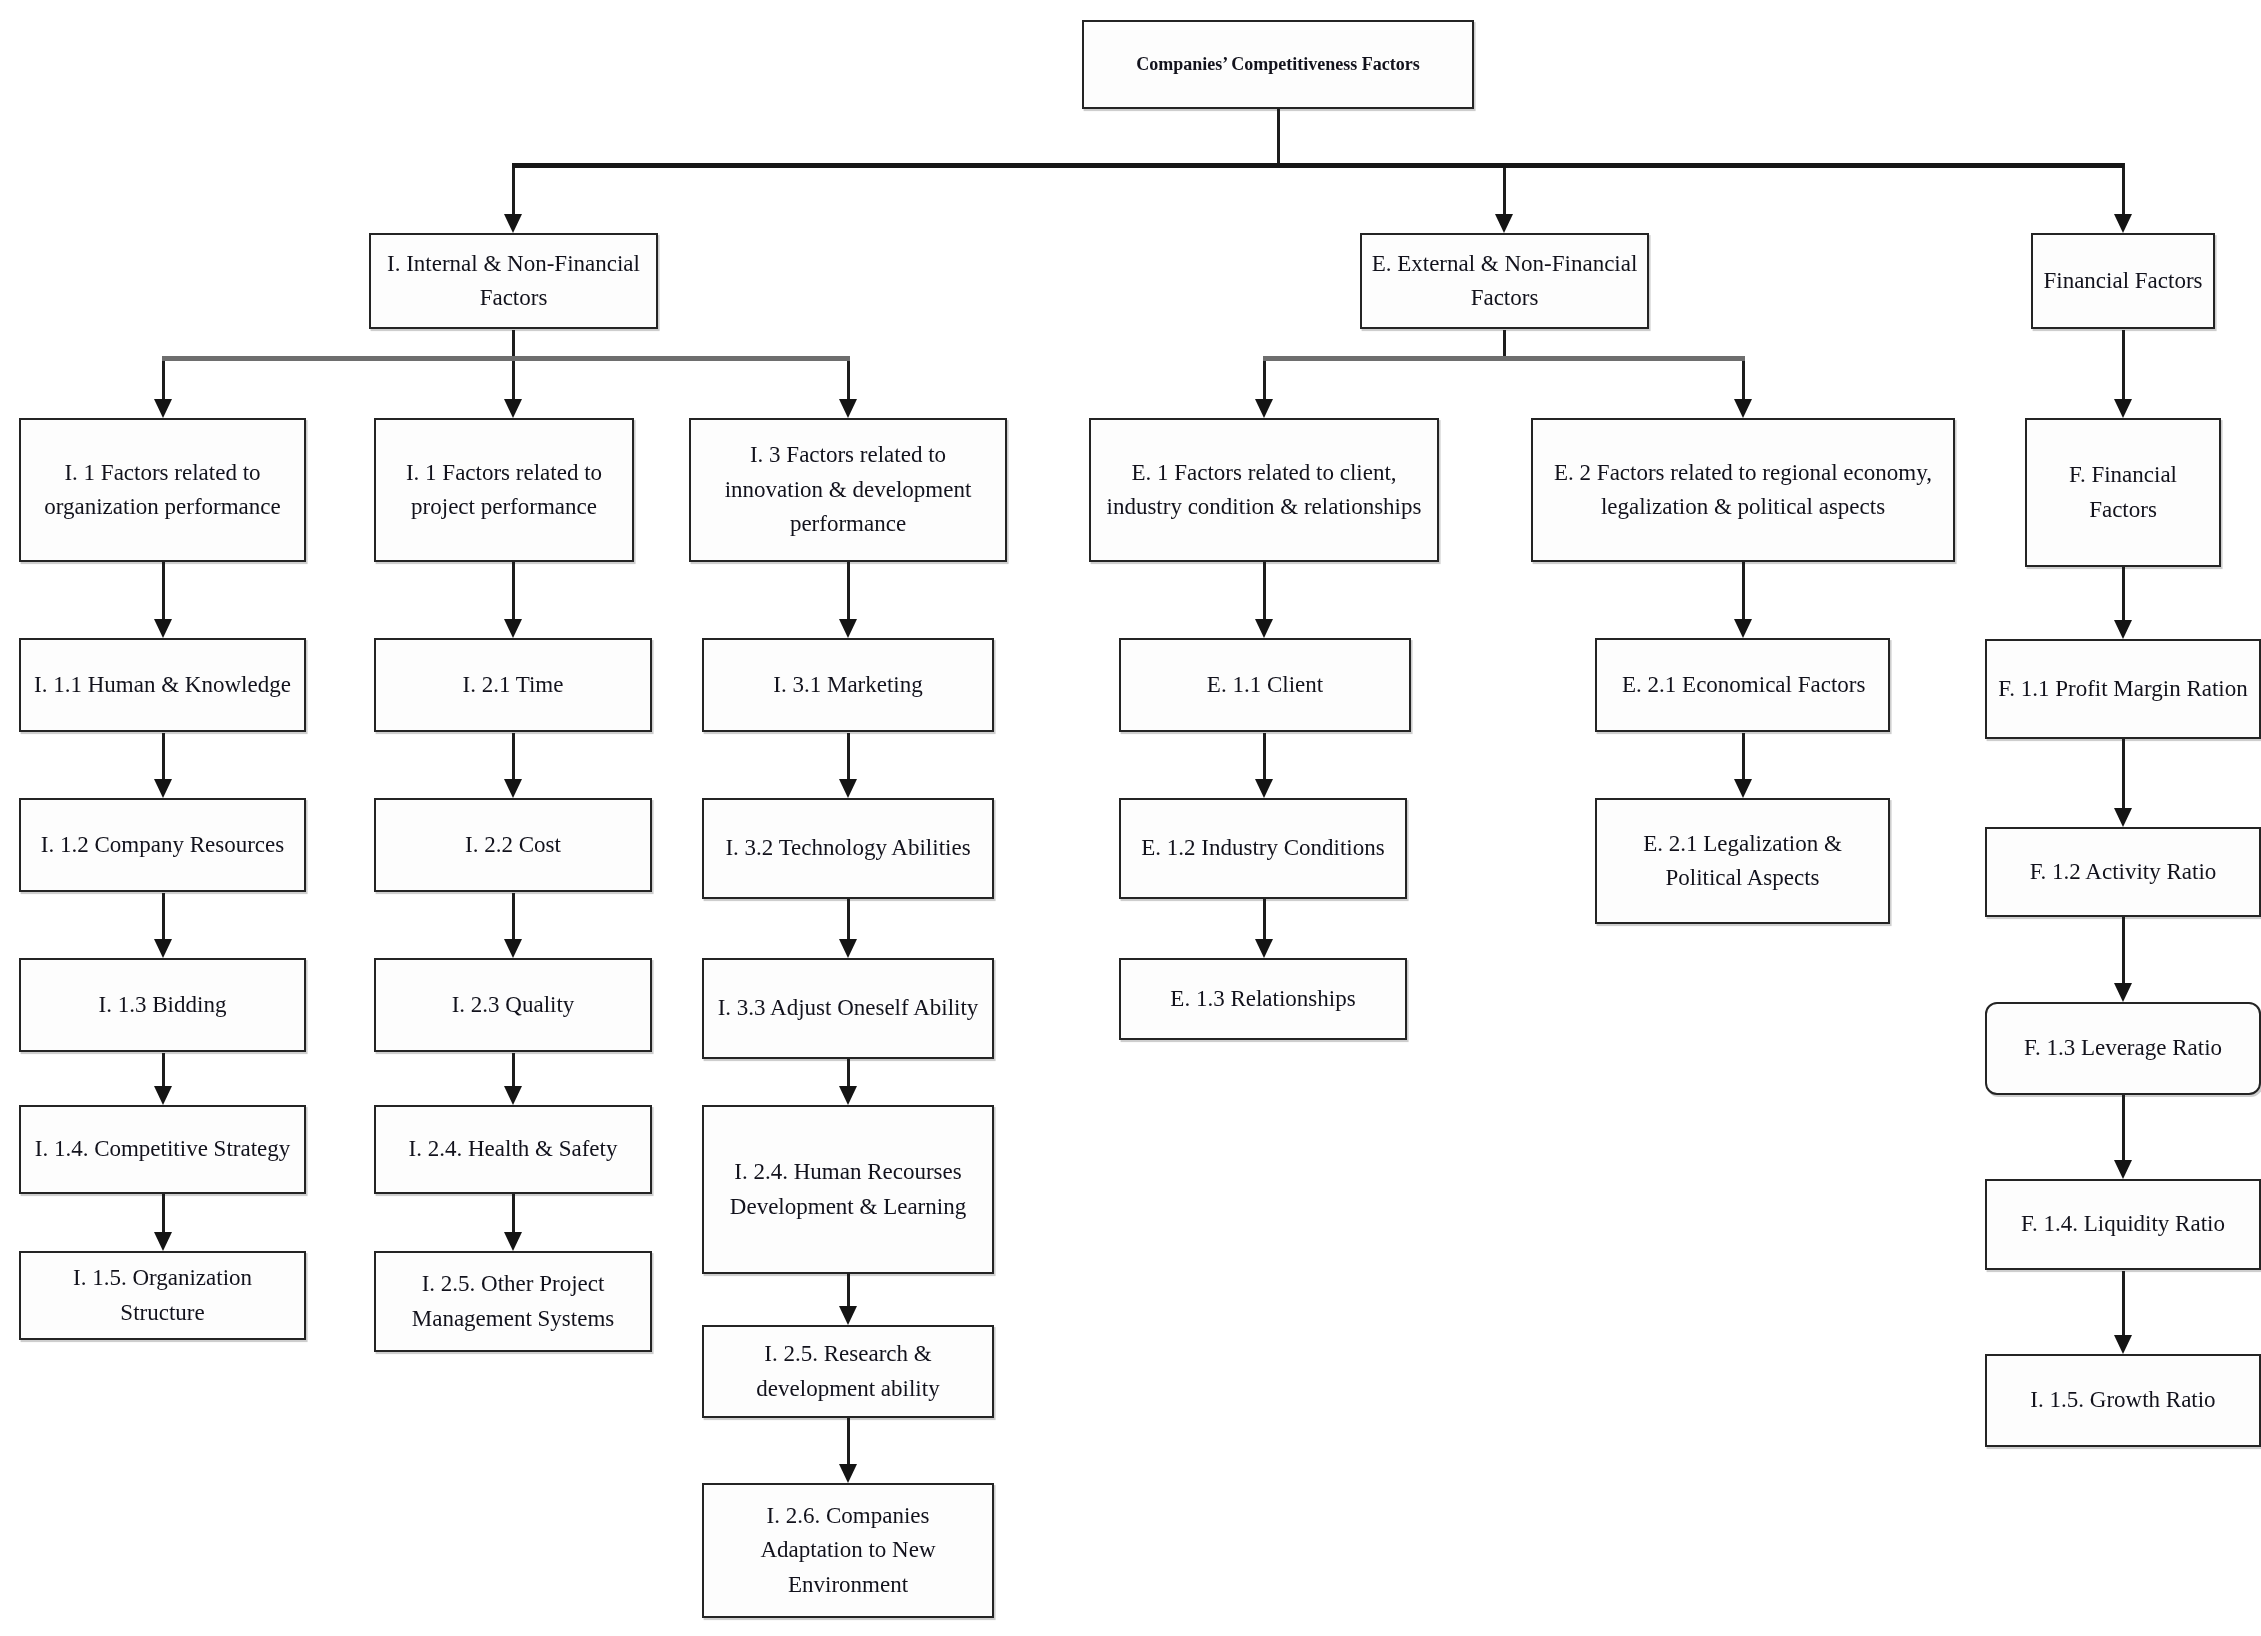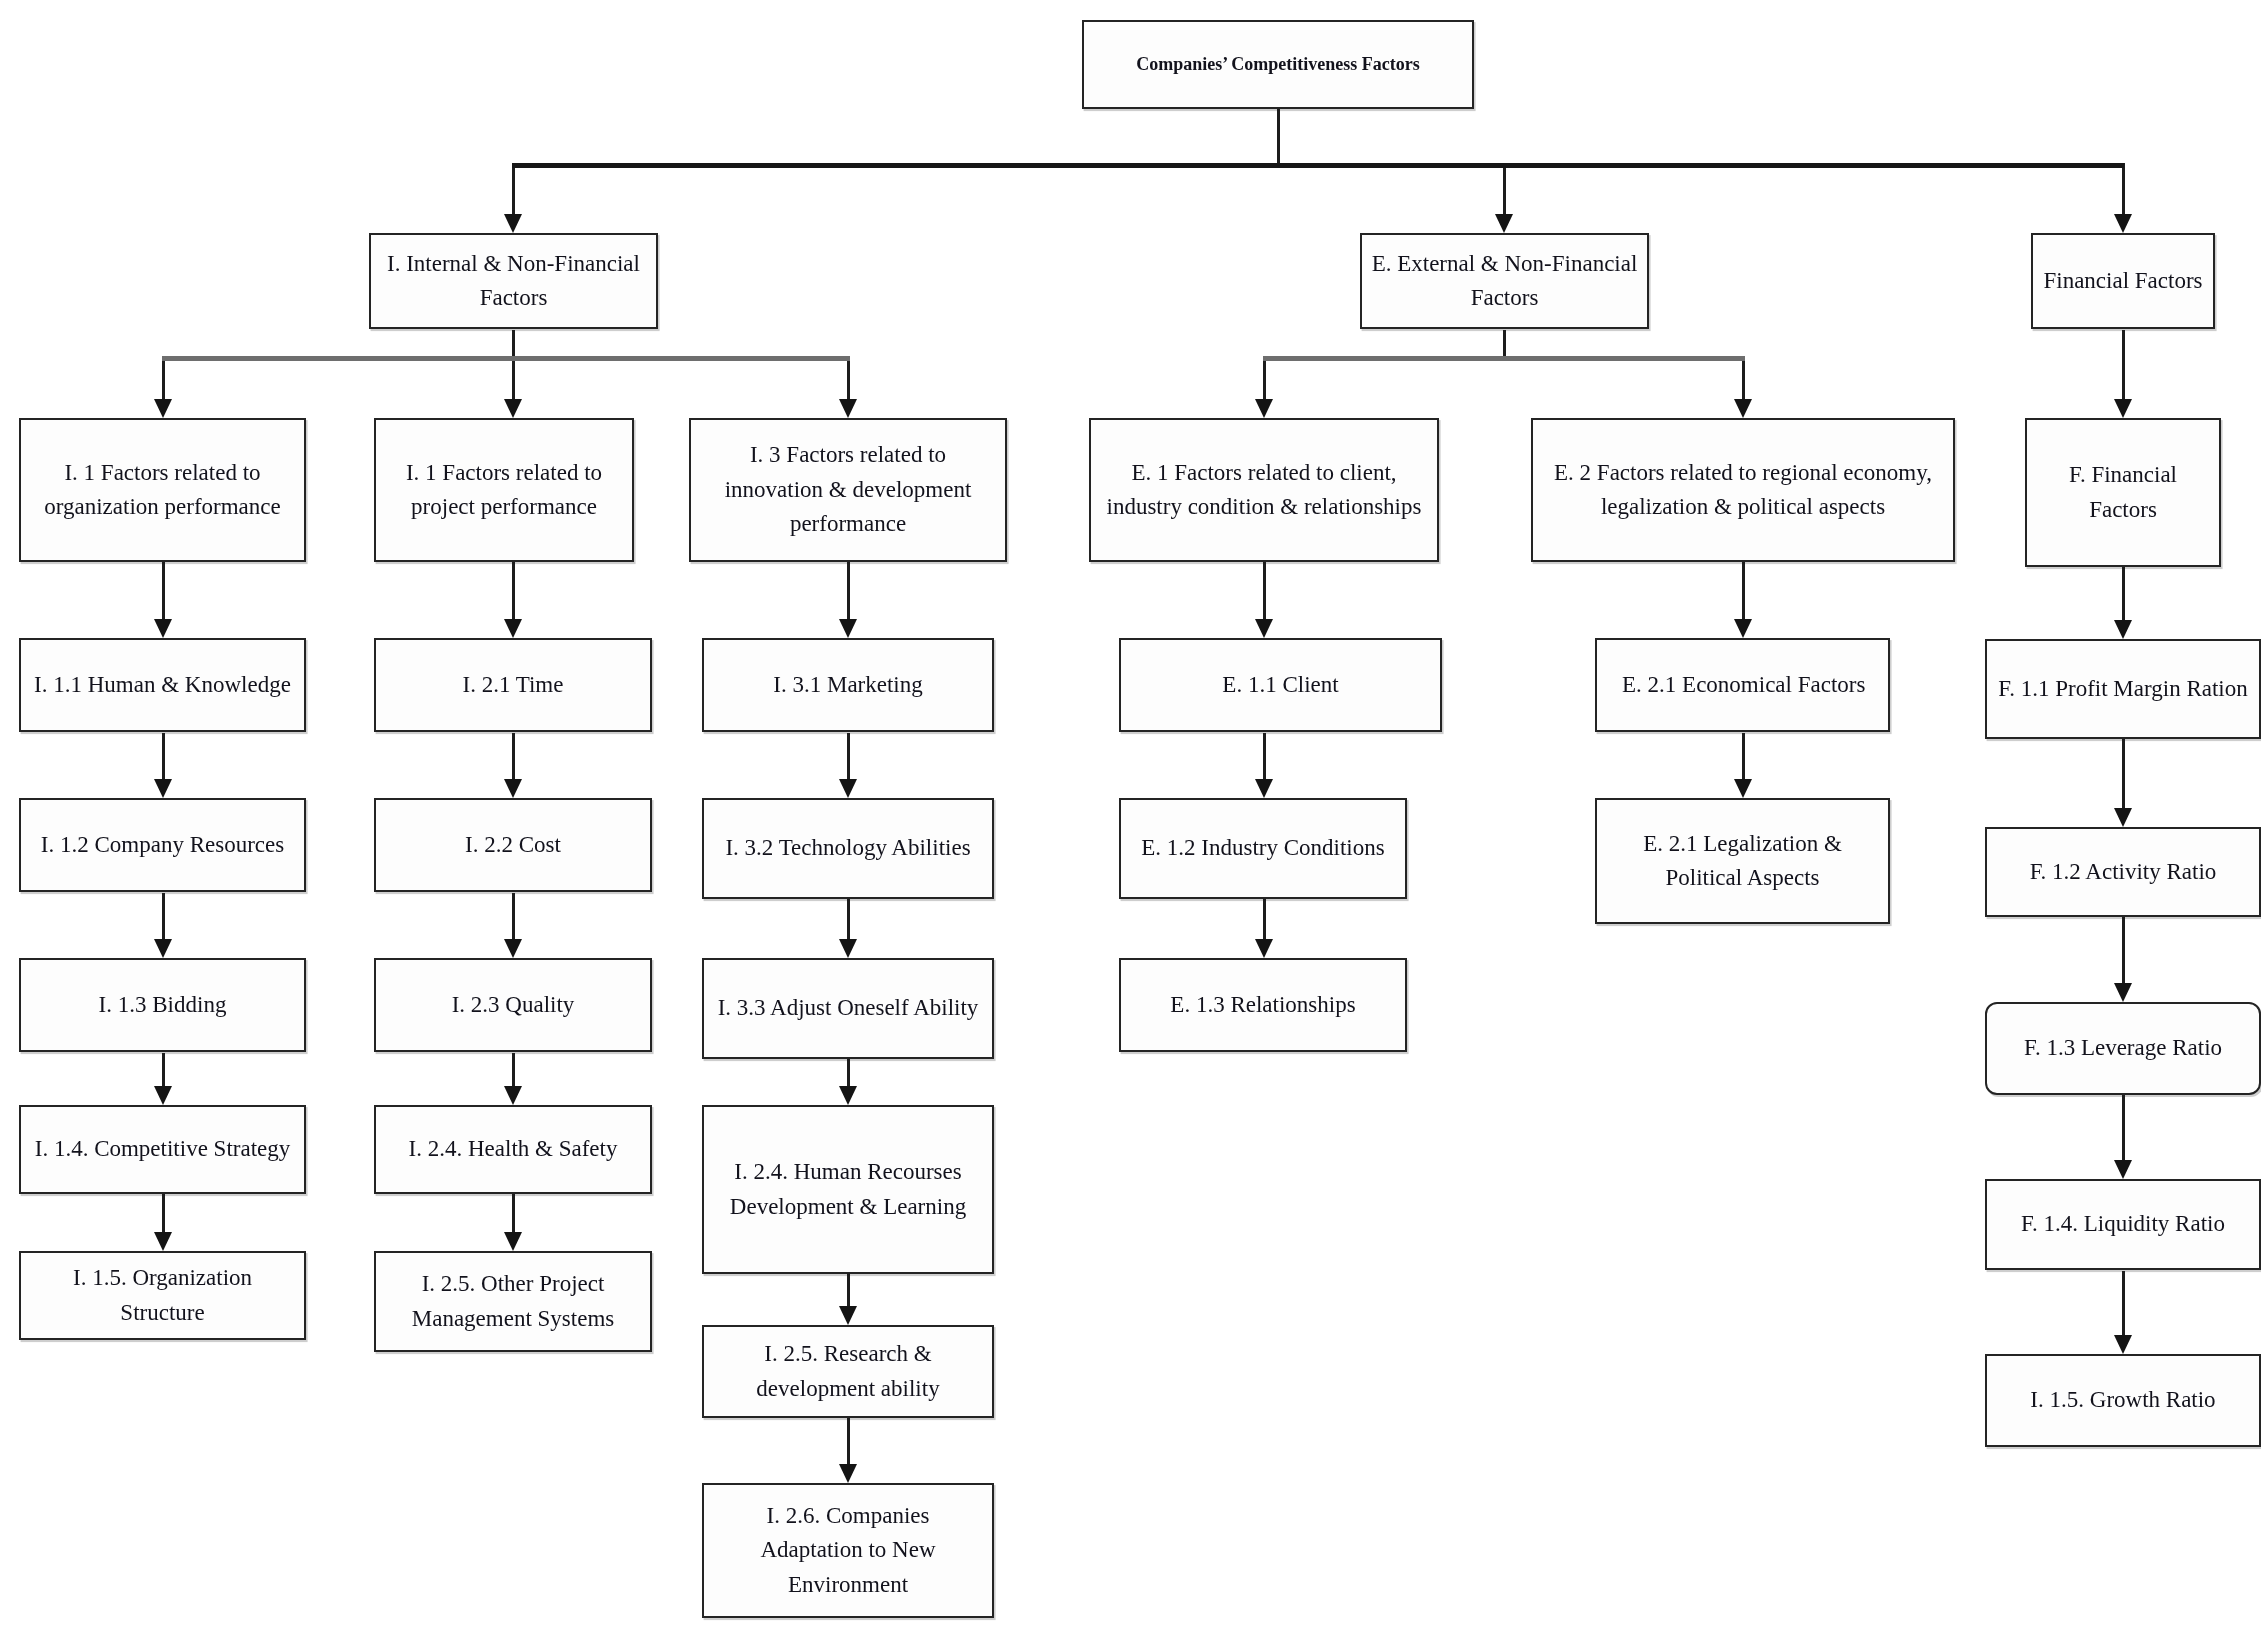--- a/index.html
+++ b/index.html
@@ -61,23 +61,23 @@
   <div class="node" style="left:374px;top:1105px;width:278px;height:89px;">I. 2.4. Health &amp; Safety</div>
   <div class="node" style="left:374px;top:1251px;width:278px;height:101px;">I. 2.5. Other Project Management Systems</div>
 
   <div class="node" style="left:702px;top:638px;width:292px;height:94px;">I. 3.1 Marketing</div>
   <div class="node" style="left:702px;top:798px;width:292px;height:101px;">I. 3.2 Technology Abilities</div>
   <div class="node" style="left:702px;top:958px;width:292px;height:101px;">I. 3.3 Adjust Oneself Ability</div>
   <div class="node" style="left:702px;top:1105px;width:292px;height:169px;">I. 2.4. Human Recourses Development &amp; Learning</div>
   <div class="node" style="left:702px;top:1325px;width:292px;height:93px;">I. 2.5. Research &amp; development ability</div>
   <div class="node" style="left:702px;top:1483px;width:292px;height:135px;">I. 2.6. Companies Adaptation to New Environment</div>
 
-  <div class="node" style="left:1119px;top:638px;width:323px;height:94px;">E. 1.1 Client</div>
+  <div class="node" style="left:1119px;top:638px;width:292px;height:94px;">E. 1.1 Client</div>
   <div class="node" style="left:1119px;top:798px;width:288px;height:101px;">E. 1.2 Industry Conditions</div>
-  <div class="node" style="left:1119px;top:958px;width:288px;height:94px;">E. 1.3 Relationships</div>
+  <div class="node" style="left:1119px;top:958px;width:288px;height:82px;">E. 1.3 Relationships</div>
 
   <div class="node" style="left:1595px;top:638px;width:295px;height:94px;padding-left:12px;">E. 2.1 Economical Factors</div>
   <div class="node" style="left:1595px;top:798px;width:295px;height:126px;">E. 2.1 Legalization &amp; Political Aspects</div>
 
   <div class="node" style="left:1985px;top:639px;width:276px;height:100px;">F. 1.1 Profit Margin Ration</div>
   <div class="node" style="left:1985px;top:827px;width:276px;height:90px;">F. 1.2 Activity Ratio</div>
   <div class="node" style="left:1985px;top:1002px;width:276px;height:93px;border-radius:12px;">F. 1.3 Leverage Ratio</div>
   <div class="node" style="left:1985px;top:1179px;width:276px;height:91px;">F. 1.4. Liquidity Ratio</div>
   <div class="node" style="left:1985px;top:1354px;width:276px;height:93px;">I. 1.5. Growth Ratio</div>
 

